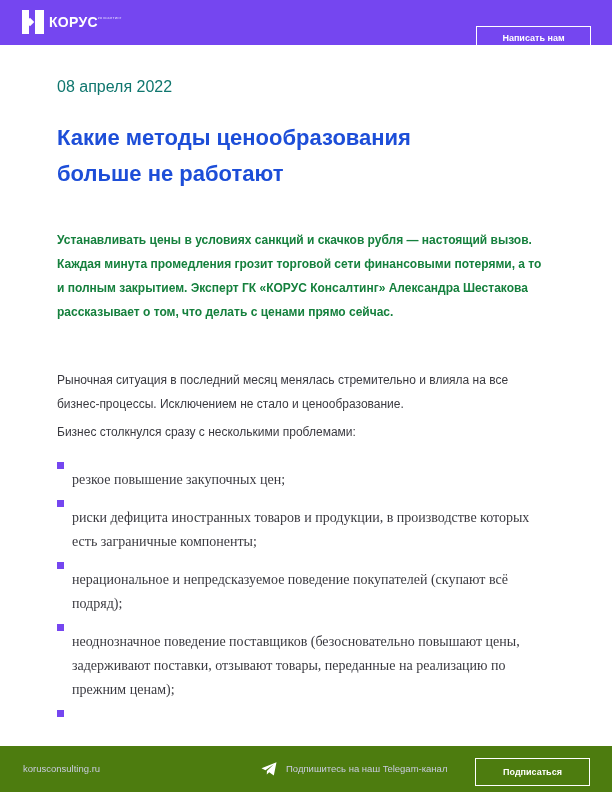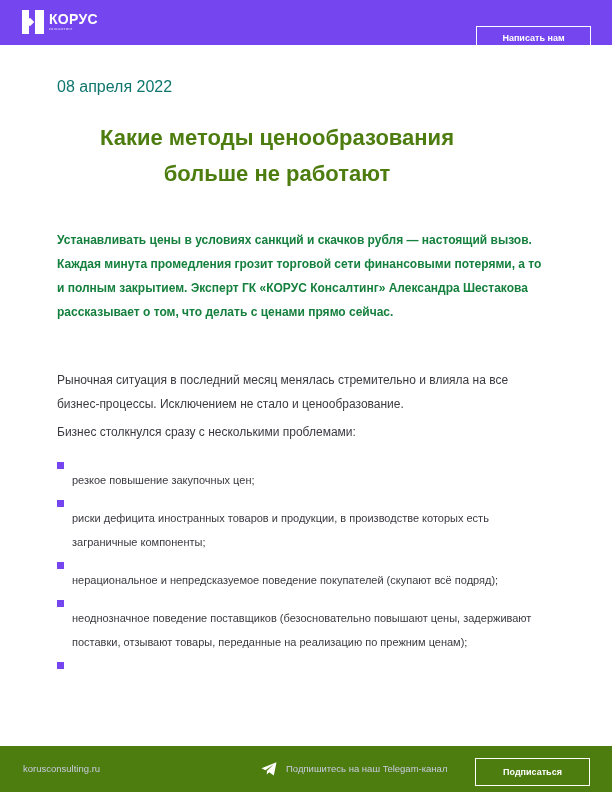--- a/index.html
+++ b/index.html
@@ -8,41 +8,41 @@
 
   .header {
     position: absolute; left: 0; top: 0; width: 612px; height: 45px;
     background: #7546f0;
   }
   .logo { position: absolute; left: 22px; top: 10px; height: 24px; display: flex; align-items: center; }
   .logo-mark { width: 22px; height: 24px; position: relative; }
   .logo-mark .l { position: absolute; left: 0; top: 0; width: 7px; height: 24px; background: #fff; }
   .logo-mark .r { position: absolute; right: 0; top: 0; width: 9px; height: 24px; background: #fff; }
   .logo-mark .notch { position: absolute; left: 5px; top: 9px; width: 6px; height: 6px; background: #fff; transform: rotate(45deg); }
-  .logo-text { margin-left: 5px; display: flex; flex-direction: column; color: #fff; }
+  .logo-text { margin-left: 5px; display: flex; color: #fff; }
   .logo-name { font-size: 14px; font-weight: bold; letter-spacing: 0.3px; line-height: 14px; }
   .logo-sub { font-size: 3.5px; letter-spacing: 0.6px; line-height: 6px; opacity: 0.9; text-transform: lowercase; }
 
   .write-btn {
     position: absolute; left: 476px; top: 10px; width: 115px; height: 23px;
     border: 1px solid #ffffff; color: #fff; background: transparent;
     font-size: 9px; font-weight: bold; display: flex; align-items: center; justify-content: center;
     font-family: "Liberation Sans", sans-serif;
     margin-top: 16px;
   }
 
   .content { position: absolute; left: 57px; top: 0; width: 500px; }
   .date { position: absolute; top: 78px; left: 0; font-size: 16px; color: #0f766e; }
-  .title { position: absolute; top: 120px; left: 0; width: 440px; font-size: 22px; line-height: 36px; font-weight: bold; color: #4d7c0f; text-align: center; }
+  .title { position: absolute; top: 120px; left: 0; width: 440px; font-size: 22px; line-height: 36px; font-weight: bold; color: #1d4ed8; }
   .lead { position: absolute; top: 228px; left: 0; width: 490px; font-size: 12px; line-height: 24px; font-weight: bold; color: #15803d; }
   .para1 { position: absolute; top: 368px; left: 0; width: 490px; font-size: 12px; line-height: 24px; color: #3a3a40; }
   .para2 { position: absolute; top: 420px; left: 0; width: 490px; font-size: 12px; line-height: 24px; color: #3a3a40; }
 
   .list { position: absolute; top: 462px; left: 0; width: 500px; list-style: none; }
-  .list-item { position: relative; padding-left: 15px; padding-top: 6px; margin-bottom: 8px; font-size: 11px; line-height: 24px; color: #3a3a40; }
+  .list-item { position: relative; padding-left: 15px; padding-top: 6px; margin-bottom: 8px; font-size: 14px; line-height: 24px; color: #3a3a40; font-family: Liberation Serif, serif; }
   .bullet { position: absolute; left: 0; top: 0; width: 7px; height: 7px; background: #7546f0; }
   .list-item.empty { height: 12px; padding: 0; }
 
   .footer {
     position: absolute; left: 0; top: 746px; width: 612px; height: 46px; background: #4d7c0f;
   }
   .site-link { position: absolute; left: 23px; top: 17px; font-size: 9.5px; color: #c9cbe0; }
   .tg-icon { position: absolute; left: 261px; top: 16px; width: 16px; height: 14px; }
   .tg-text { position: absolute; left: 286px; top: 17px; font-size: 9.5px; color: #c9cbe0; }
   .sub-btn {

